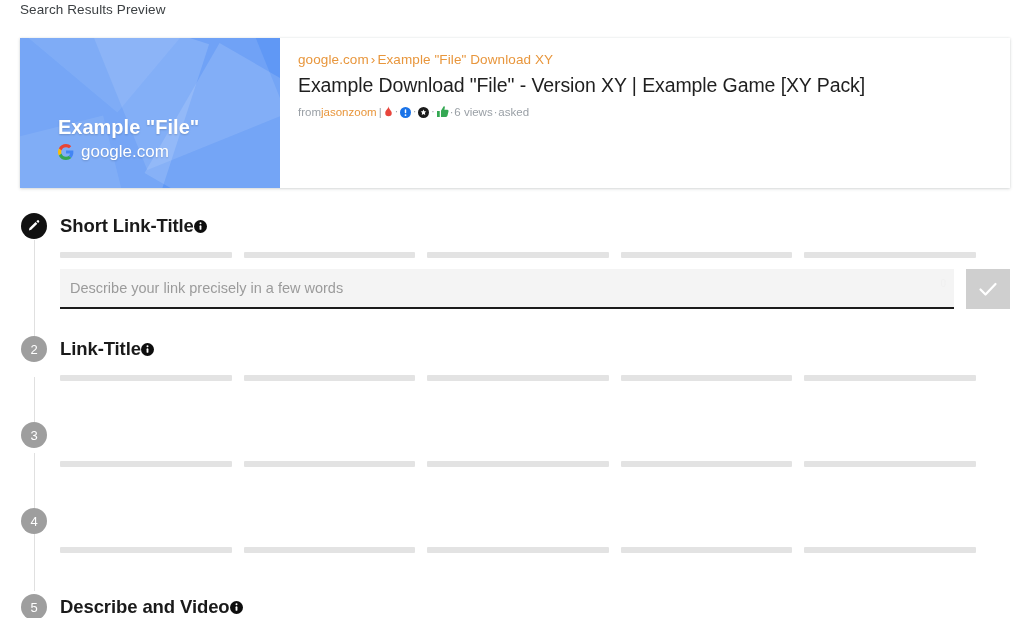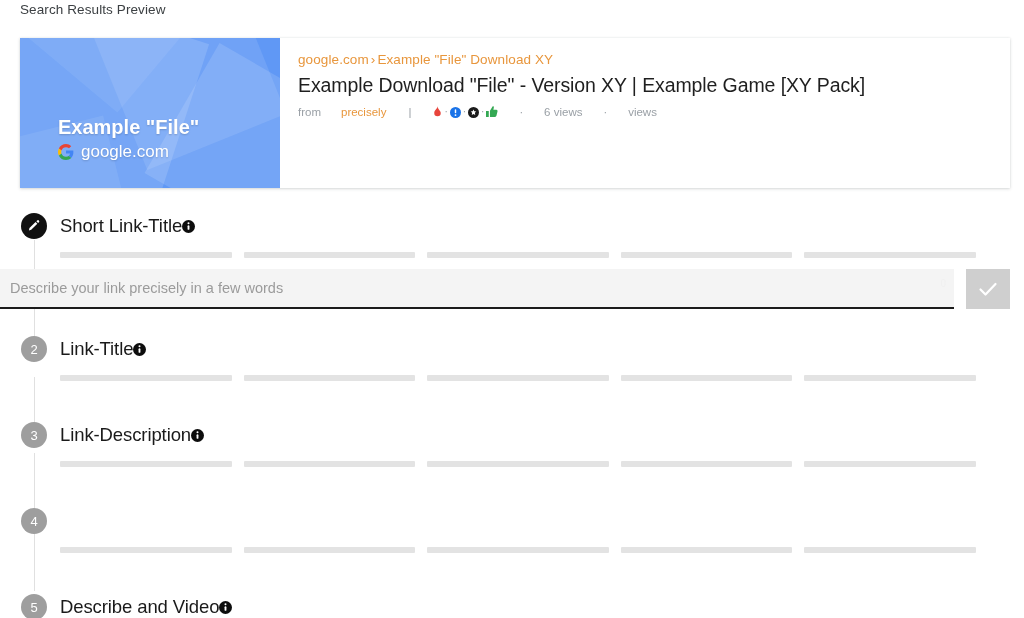--- a/index.html
+++ b/index.html
@@ -71,21 +71,21 @@
   .result-url .sep { color:#e8963c; padding: 0 2px; }
   .result-title {
     margin-top: 7px;
     font-size: 19.5px; color: #1f1f1f; font-weight: normal;
     white-space: nowrap; overflow: hidden; text-overflow: ellipsis;
     letter-spacing: -.1px;
   }
   .result-meta {
     margin-top: 9px;
     font-size: 11.5px; color: #9aa0a6;
-    display: flex; align-items: flex-end; gap: 20px; white-space: nowrap;
+    display: flex; align-items: flex-end; gap: 0; white-space: nowrap;
   }
   .result-meta .author { color: #e8963c; }
   .result-meta .pipe { color: #9aa0a6; padding: 0 2px; }
   .result-meta .dot { color:#9aa0a6; font-size: 11px; padding: 0 1px;}
   .meta-icons { display: inline-flex; align-items: center; gap: 2px; }
   .meta-icons svg { display:block; }
   .meta-icons .idot { color:#9aa0a6; font-size: 10px; line-height:1;}
 
   
   .steps { position: absolute; left: 0; top: 204px; width: 1024px; }
@@ -106,39 +106,39 @@
     display: flex; align-items: center; justify-content: center;
     color: #ffffff; font-size: 13px; font-weight: normal;
     background: #9e9e9e;
     z-index: 2;
   }
   .badge.active { background: #111111; }
   .badge svg { display:block; }
 
   .step-title {
     margin-left: 60px;
-    font-size: 18.5px; color: #1a1a1a; font-weight: normal;
+    font-size: 18.5px; color: #1a1a1a; font-weight: bold;
     display: flex; align-items: center; gap: 0;
     letter-spacing: -.1px;
   }
   .info-icon { display:block; }
 
   
   .skel-row { display: flex; gap: 12px; padding-left: 60px; padding-right: 48px; }
   .skel { height: 6px; background: #e3e3e3; border-radius: 1px; }
   .skel.w1 { flex: 1 1 0; }
   .skel.w2 { flex: 1 1 0; }
   .skel.w3 { flex: 1.06 1 0; }
   .skel.w4 { flex: 1 1 0; }
   .skel.w5 { flex: 1 1 0; }
 
   
   .input-row {
     display: flex; align-items: flex-start; gap: 12px;
-    padding-right: 14px; margin-top: 11px;
+    padding-left: 60px; padding-right: 14px; margin-top: 11px;
   }
   .input-wrap {
     position: relative; flex: 1 1 auto;
     background: #f4f4f4;
     border-bottom: 2px solid #1b1b1b;
     height: 40px;
   }
   .input-field {
     width: 100%; height: 100%;
     border: 0; outline: 0; background: transparent;
@@ -194,21 +194,21 @@
 
     <div class="result-body">
       <div class="result-url">
         <span>google.com</span><span class="sep">›</span><span>Example "File" Download XY</span>
       </div>
 
       <div class="result-title">Example Download "File" - Version XY | Example Game [XY Pack]</div>
 
       <div class="result-meta">
         <span>from</span>
-        <span class="author">precisely</span>
+        <span class="author">jasonzoom</span>
         <span class="pipe">|</span>
 
         <span class="meta-icons">
           <span>
             <svg width="9" height="12" viewBox="0 0 10 13">
                 <path fill="#e8453c" d="M5 0C5 3 1.4 3.8 1.4 7.6A3.6 3.6 0 0 0 5 11.3a3.6 3.6 0 0 0 3.6-3.7C8.6 5 6 4.6 5 0z"></path>
               </svg>
           </span>
           <span class="idot">·</span>
           <span>
@@ -229,21 +229,21 @@
           <span>
             <svg width="12" height="12" viewBox="0 0 13 13">
                 <path fill="#34a853" d="M4.3 5.2L7.1.6c.2-.4.7-.5 1-.2.4.3.5.7.4 1.1L8 4h3.3c.8 0 1.4.8 1.2 1.6l-1.2 5A1.6 1.6 0 0 1 9.7 11.8H4.3zM0 5.4h3v6.6H0z"></path>
               </svg>
           </span>
         </span>
 
         <span class="dot">·</span>
         <span>6 views</span>
         <span class="dot">·</span>
-        <span>views</span>
+        <span>asked</span>
       </div>
     </div>
   </div>
 
   <div class="steps">
 
     <div class="connector" style="top:36px; height:118px;"></div>
     <div class="connector" style="top:173px; height:62px;"></div>
     <div class="connector" style="top:249px; height:62px;"></div>
     <div class="connector" style="top:325px; height:62px;"></div>
@@ -309,30 +309,20 @@
         <div class="skel w2"></div>
         <div class="skel w3"></div>
         <div class="skel w4"></div>
         <div class="skel w5"></div>
       </div>
     </div>
 
     <div class="step" style="margin-top:38px;">
       <div class="step-head">
         <span class="badge">3</span>
-        <span class="step-title">
-          <span>Link-Description</span>
-          <span>
-            <svg class="info-icon" width="13" height="13" viewBox="0 0 14 14">
-                <circle cx="7" cy="7" r="7" fill="#0d0d0d"></circle>
-                <circle cx="7" cy="3.5" r="1.1" fill="#fff"></circle>
-                <rect x="6" y="5.6" width="2" height="5" rx="1" fill="#fff"></rect>
-              </svg>
-          </span>
-        </span>
       </div>
       <div class="skel-row" style="margin-top:10px;">
         <div class="skel w1"></div>
         <div class="skel w2"></div>
         <div class="skel w3"></div>
         <div class="skel w4"></div>
         <div class="skel w5"></div>
       </div>
     </div>
 

